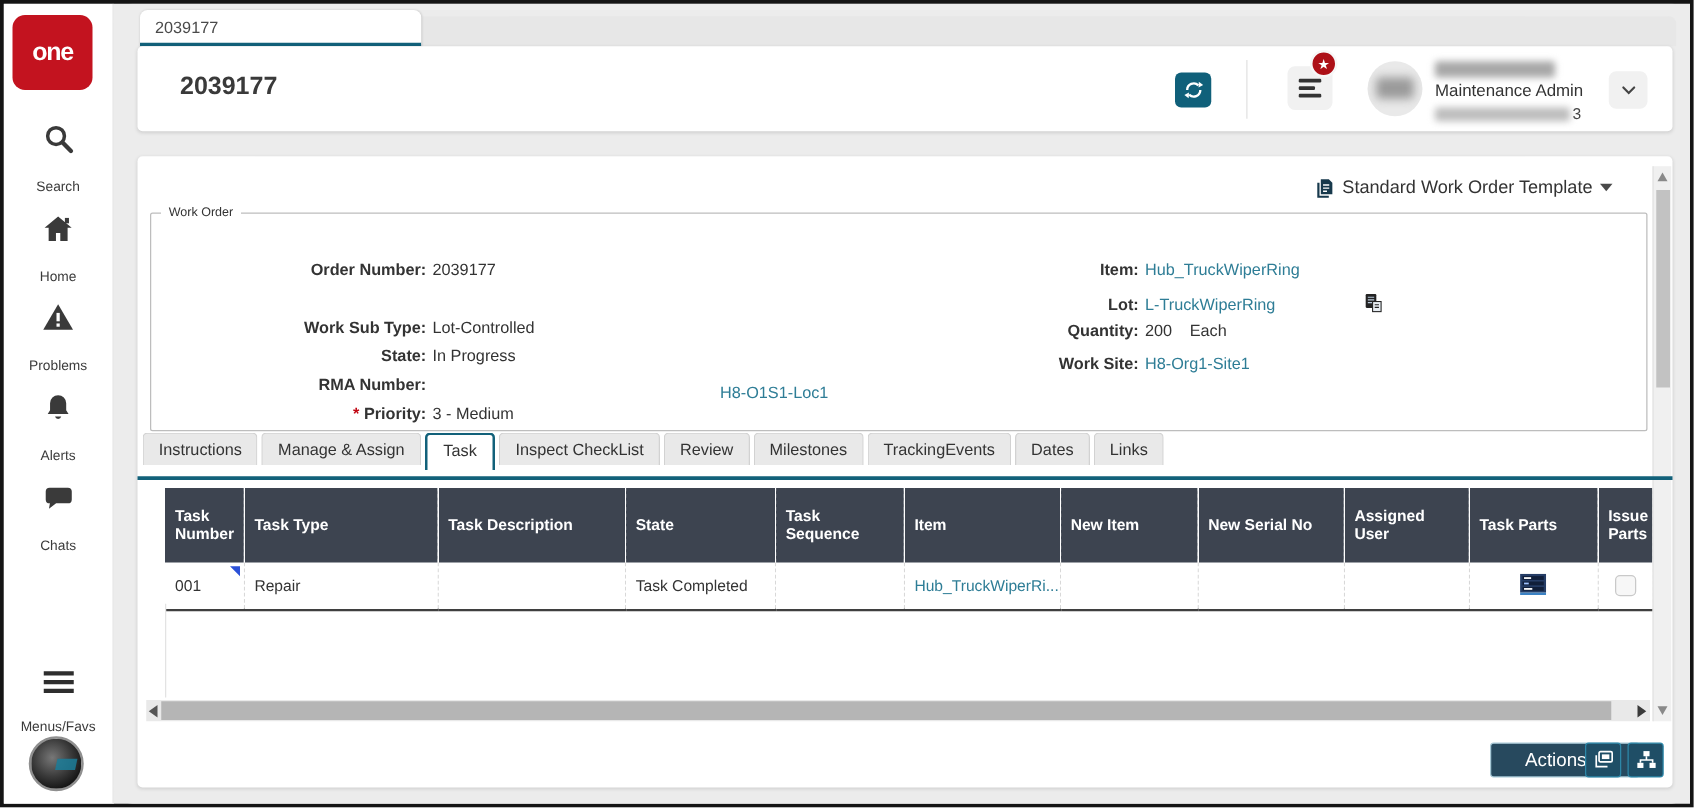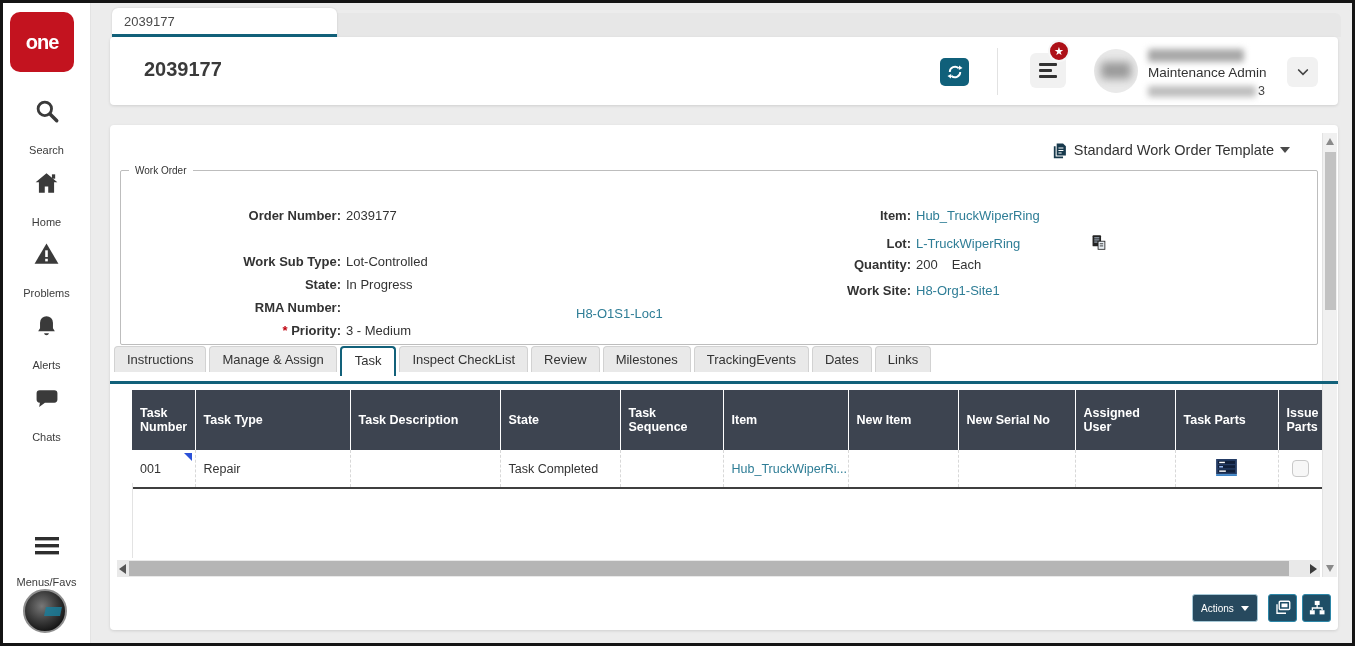--- a/index.html
+++ b/index.html
@@ -84,22 +84,22 @@
   .arr { position:absolute; width:0; height:0; }
   .arr-left  { left:2px; top:4px; border-top:5px solid transparent; border-bottom:5px solid transparent; border-right:7px solid #555; }
   .arr-right { right:3px; top:4px; border-top:5px solid transparent; border-bottom:5px solid transparent; border-left:7px solid #3a3a3a; }
   .vscroll { position:absolute; right:1px; top:8px; width:15px; height:444px; background:#f0f0f0; border-left:1px solid #e2e2e2; }
   .vscroll .vthumb { position:absolute; left:2px; top:19px; width:11px; height:158px; background:#c2c2c2; }
   .arr-up   { left:3px; top:5px; border-left:4.5px solid transparent; border-right:4.5px solid transparent; border-bottom:7px solid #8a8a8a; }
   .arr-down { left:3px; bottom:5px; border-left:4.5px solid transparent; border-right:4.5px solid transparent; border-top:7px solid #8a8a8a; }
 
   .popup-item { position:absolute; left:1018px; top:438px; width:131px; height:30px; background:#fff; border:1px solid #ececec;
                 box-shadow:0 2px 7px rgba(0,0,0,.35); display:flex; align-items:center; justify-content:center; font-size:13px; color:#4a4a4a; z-index:6; cursor:pointer; }
-  .actions-btn { position:absolute; left:1082px; top:469px; height:28px; padding:0 8px; background:#27495e; border:1px solid #a6c8d6; border-radius:3px;
-                 color:#fff; font-size:10px; display:flex; align-items:center; gap:7px; cursor:pointer; font-family:inherit; }
+  .actions-btn { position:absolute; left:1082px; top:469px; height:28px; padding:0 27px; background:#27495e; border:1px solid #a6c8d6; border-radius:3px;
+                 color:#fff; font-size:15px; display:flex; align-items:center; gap:7px; cursor:pointer; font-family:inherit; }
   .actions-btn .caret-w { width:0; height:0; border-left:4.5px solid transparent; border-right:4.5px solid transparent; border-top:5.5px solid #fff; }
   .icon-btn { position:absolute; top:469px; width:29px; height:28px; background:#1f4e66; border:1px solid #2d87a8; border-radius:3px; cursor:pointer;
               display:flex; align-items:center; justify-content:center; }
   .icon-btn.b1 { left:1158px; } .icon-btn.b2 { left:1192px; }
 </style>
 </head>
 <body>
 
 <div class="frame">
 

